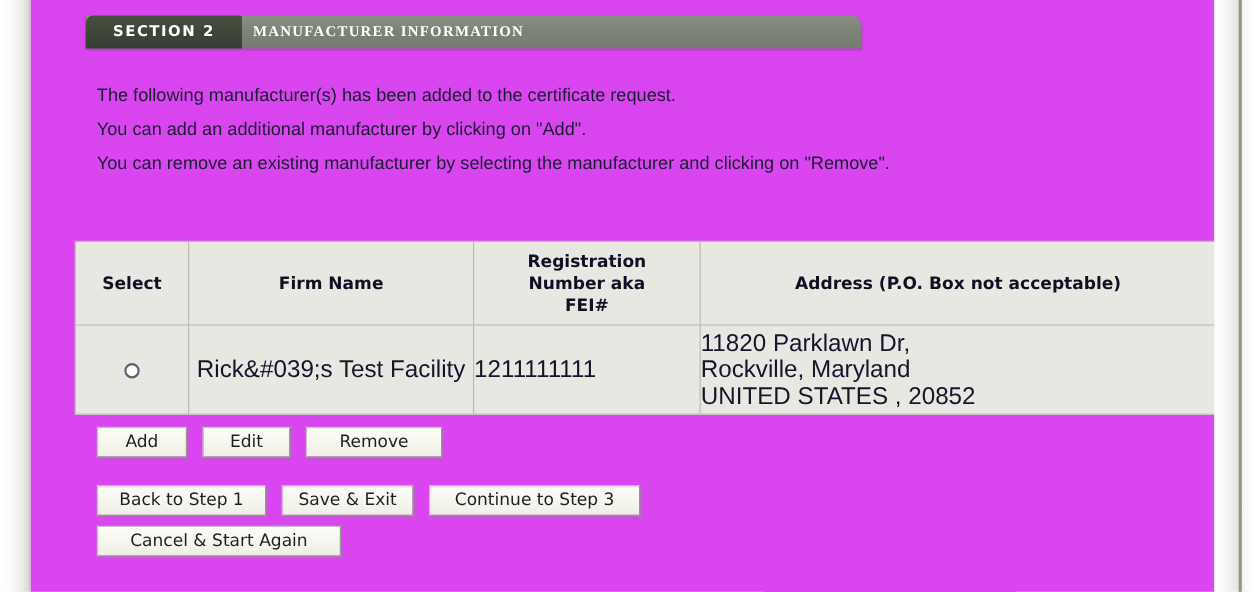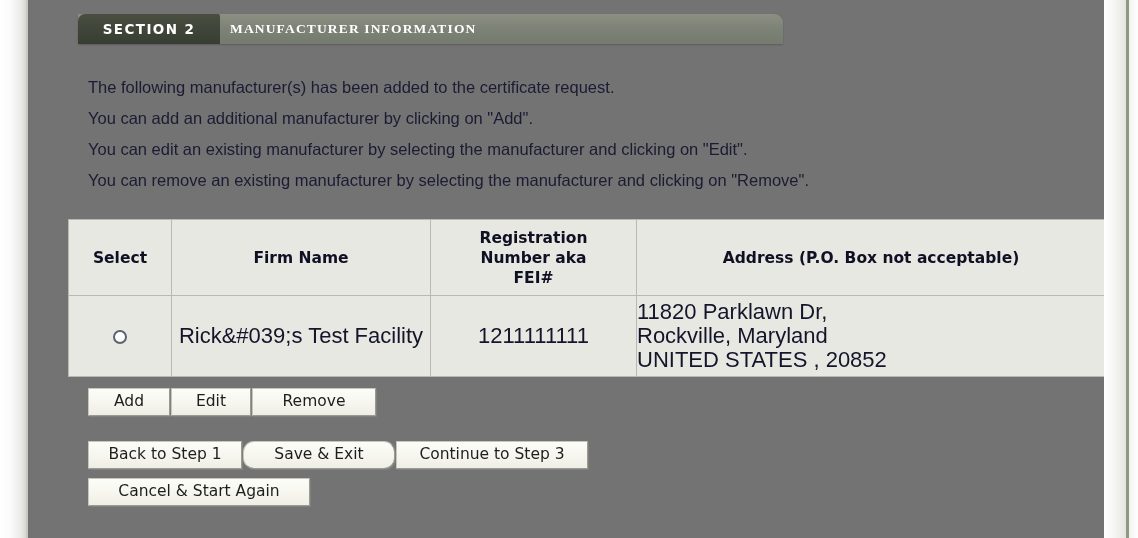--- a/index.html
+++ b/index.html
@@ -50,21 +50,21 @@
     left: 1129px; top: 0;
     width: 9px; height: 538px;
     background: linear-gradient(to right, #f2f2ef 0%, #ffffff 100%);
   }
 
   
   #content {
     position: absolute;
     left: 28px; top: 0;
     width: 1076px; height: 538px;
-    background: #737373;
+    background: #d946ef;
   }
 
   
   .section-header {
     position: absolute;
     left: 50px; top: 14px;
     width: 705px; height: 30px;
   }
   .section-banner {
     position: absolute;
@@ -153,21 +153,21 @@
 
   .mfr-table td {
     height: 80px;
     vertical-align: middle;
     color: #14142a;
     font-size: 22px;
     font-family: "Liberation Sans", sans-serif;
   }
   .cell-select { text-align: center; }
   .cell-firm   { text-align: center; }
-  .cell-reg    { text-align: center; padding-left: 10px; }
+  .cell-reg    { text-align: left; padding-left: 10px; }
   .cell-address {
     text-align: left;
     padding-left: 10px;
     line-height: 24px;
   }
   .reg-head-line { display: block; }
 
   .radio {
     display: inline-block;
     width: 14px; height: 14px;
@@ -177,21 +177,21 @@
     box-sizing: border-box;
     vertical-align: middle;
     cursor: pointer;
   }
 
   
   .btn-row {
     position: absolute;
     left: 60px;
     display: flex;
-    gap: 1px;
+    gap: 14px;
   }
   .btn-row-1 { top: 388px; }
   .btn-row-2 { top: 441px; }
   .btn-row-3 { top: 478px; }
 
   .btn {
     background: linear-gradient(to bottom, #fdfdf8 0%, #f6f6ef 55%, #eeeee6 100%);
     border: 1px solid #9a9a93;
     border-top-color: #c6c6bf;
     border-left-color: #c6c6bf;
@@ -202,21 +202,21 @@
     cursor: pointer;
     box-shadow: 1px 1px 0 rgba(140,140,132,0.55);
     text-align: center;
     line-height: 17px;
     white-space: nowrap;
   }
   .btn-add    { width: 82px; }
   .btn-edit   { width: 80px; }
   .btn-remove { width: 124px; }
   .btn-back   { width: 154px; }
-  .btn-save   { width: 152px; border-radius: 11px; }
+  .btn-save   { width: 120px; }
   .btn-cont   { width: 192px; }
   .btn-cancel { width: 222px; }
 </style>
 </head>
 <body>
 
 <div id="page-frame">
 
   <div class="frame-gutter-left"></div>
   <div class="frame-rule-left"></div>
@@ -226,21 +226,20 @@
     <div class="section-header">
       <div class="section-banner"></div>
       <div class="section-tab"></div>
       <div class="section-tab-label">SECTION 2</div>
       <div class="section-banner-label">MANUFACTURER INFORMATION</div>
     </div>
 
     <div class="intro">
       <div class="intro-line">The following manufacturer(s) has been added to the certificate request.</div>
       <div class="intro-line">You can add an additional manufacturer by clicking on "Add".</div>
-      <div class="intro-line">You can edit an existing manufacturer by selecting the manufacturer and clicking on "Edit".</div>
       <div class="intro-line">You can remove an existing manufacturer by selecting the manufacturer and clicking on "Remove".</div>
     </div>
 
     <table class="mfr-table">
       <thead>
         <tr>
           <th class="col-select">Select</th>
           <th class="col-firm">Firm Name</th>
           <th class="col-reg">
             <span class="reg-head-line">Registration</span>

